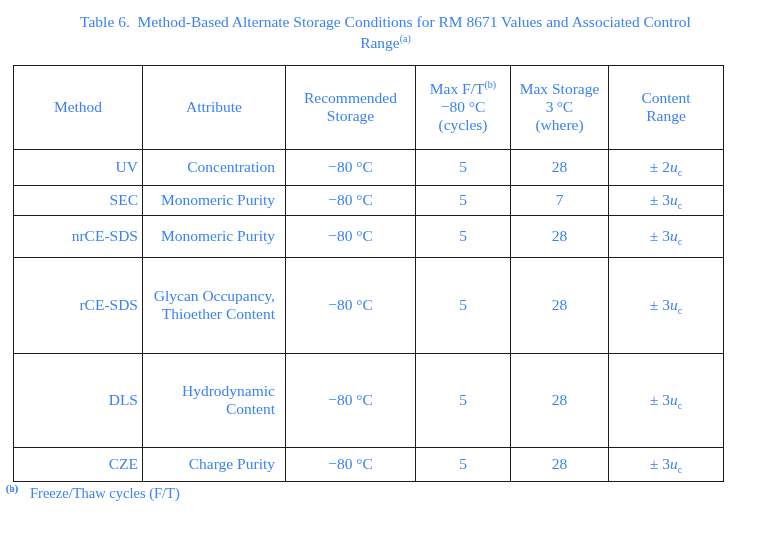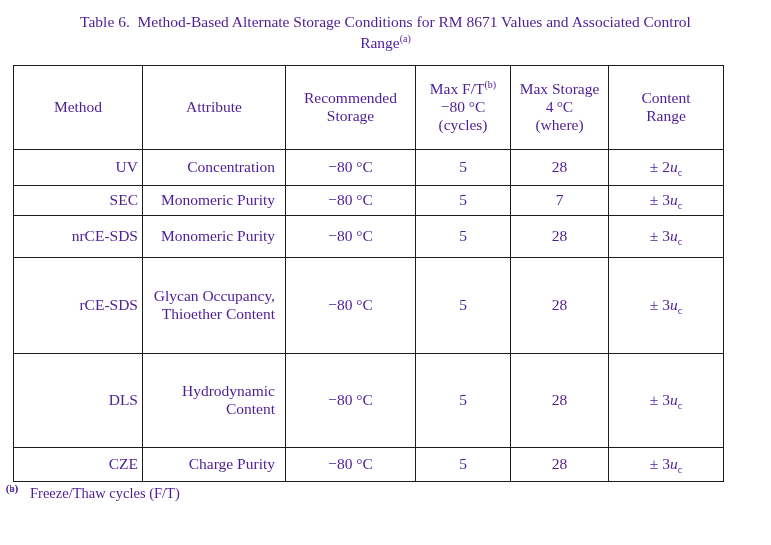--- a/index.html
+++ b/index.html
@@ -2,21 +2,21 @@
 <html><head>
 <meta charset="utf-8">
 <style>
   * { box-sizing: border-box; }
   html, body { margin: 0; padding: 0; background: #ffffff; }
   .page {
     position: relative;
     width: 771px;
     height: 545px;
     background: #ffffff;
-    color: #4c1d95;
+    color: #3b82f6;
     font-family: "Liberation Serif", "DejaVu Serif", serif;
     overflow: hidden;
   }
   .title {
     padding-top: 12px;
     text-align: center;
     font-size: 15.5px;
     line-height: 1.35;
   }
   .title sup, .hdr sup {
@@ -87,21 +87,21 @@
           <div>Recommended</div>
           <div>Storage</div>
         </td>
         <td class="hdr">
           <div><span>Max F/T</span><sup>(b)</sup></div>
           <div>−80 °C</div>
           <div>(cycles)</div>
         </td>
         <td class="hdr">
           <div>Max Storage</div>
-          <div>4 °C</div>
+          <div>3 °C</div>
           <div>(where)</div>
         </td>
         <td class="hdr">
           <div>Content</div>
           <div>Range</div>
         </td>
       </tr>
 
       <tr class="r-uv">
         <td class="left">UV</td>

